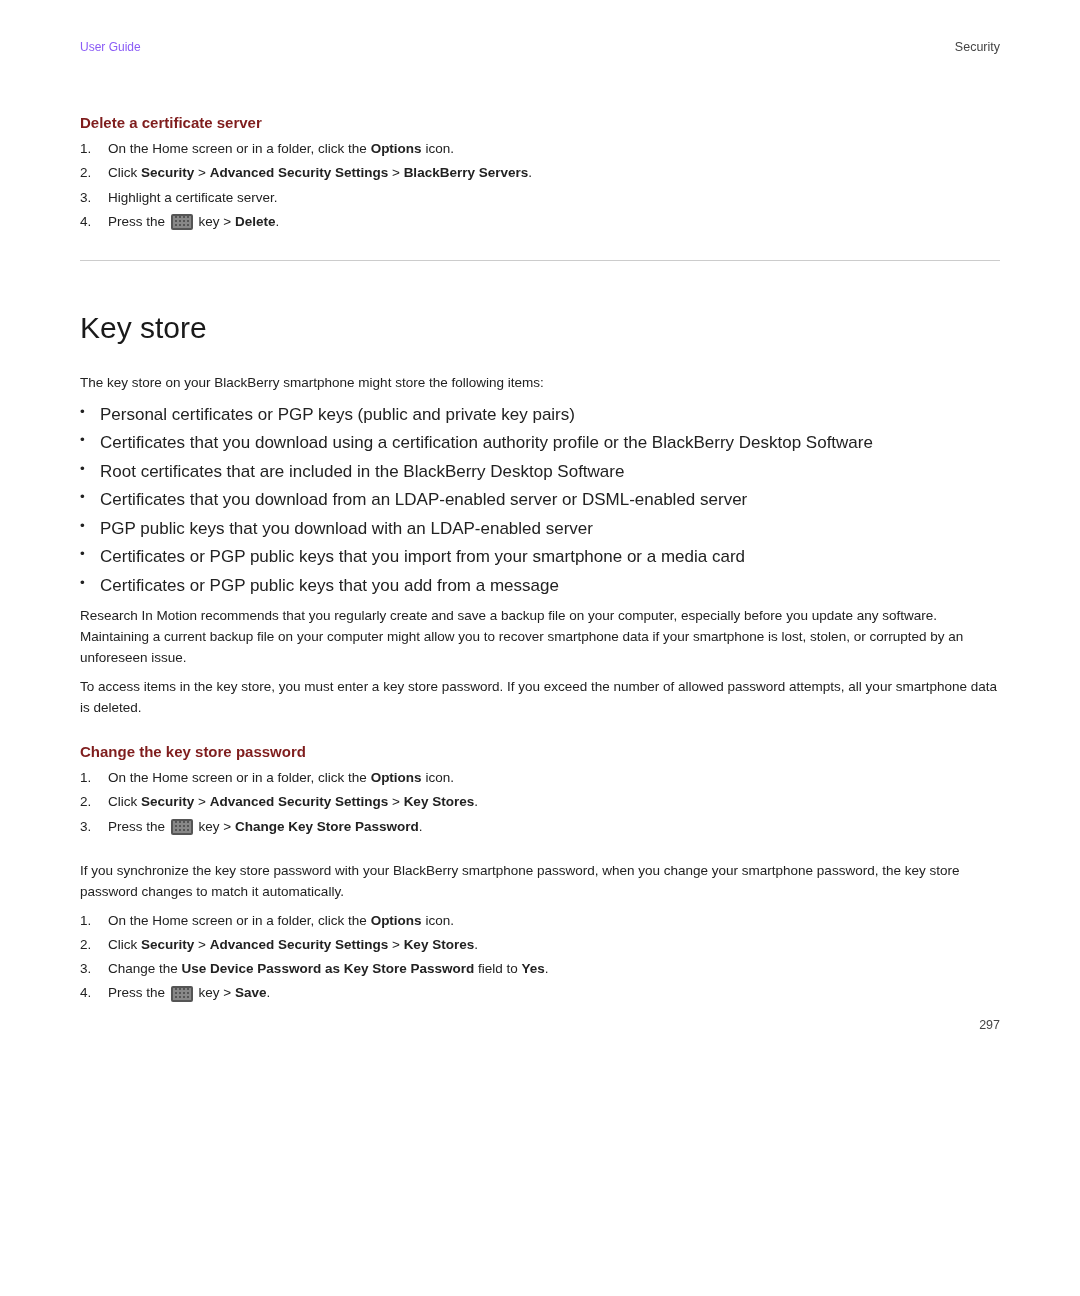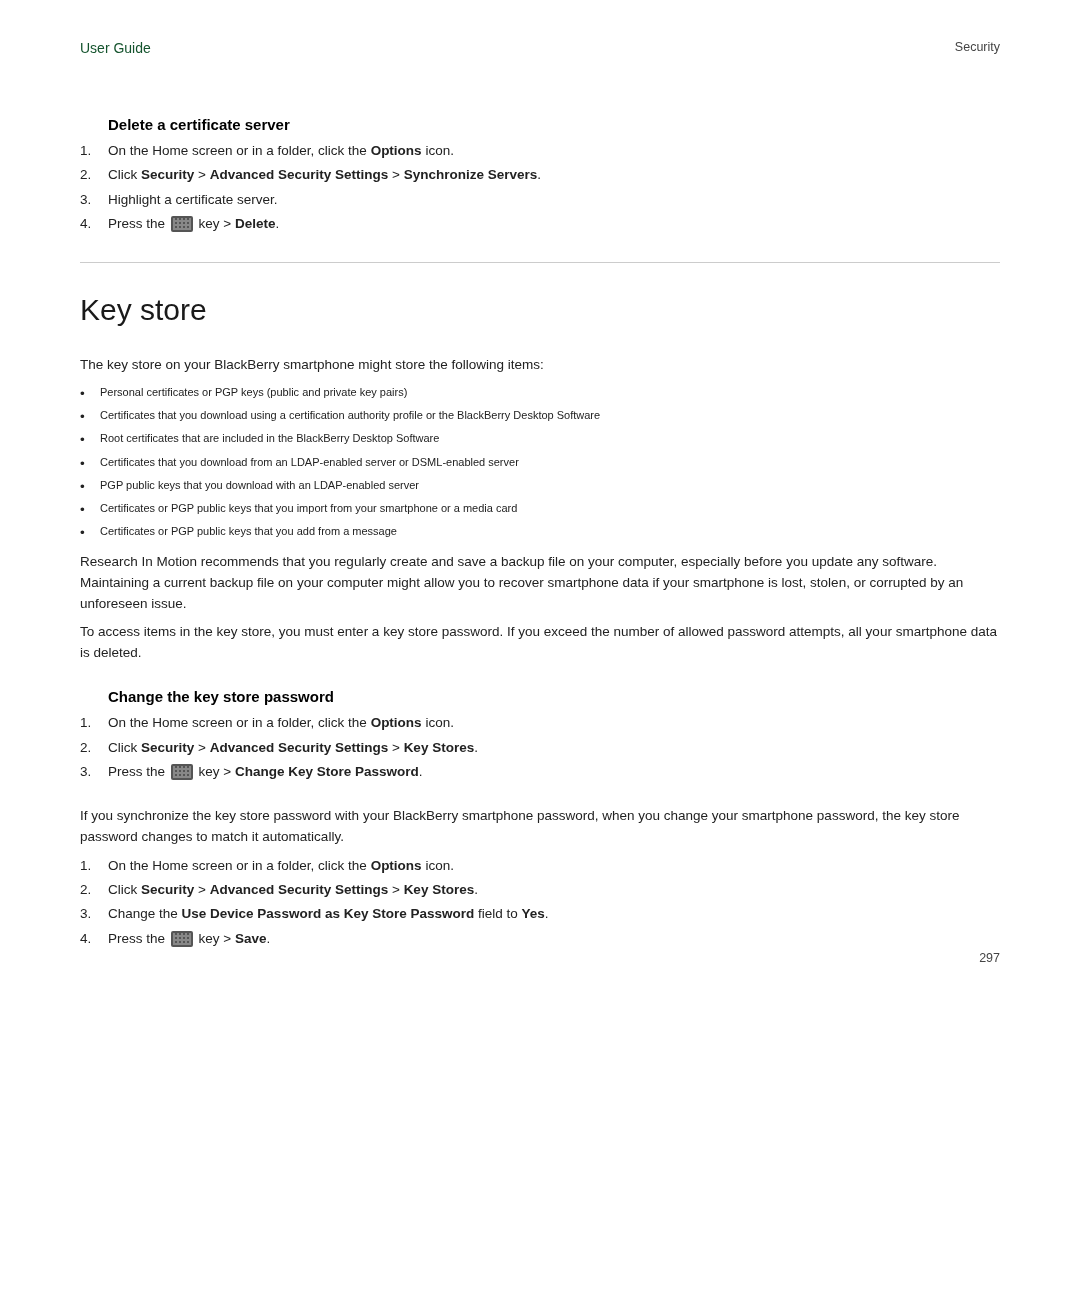--- a/index.html
+++ b/index.html
@@ -24,36 +24,35 @@
     }
 
     .header {
       display: flex;
       justify-content: space-between;
       align-items: flex-start;
       margin-bottom: 60px;
     }
 
     .header-left {
-      font-size: 14px;
-      color: #14532d;
+      font-size: 12px;
+      color: #8b5cf6;
     }
 
     .header-right {
       font-size: 12.5px;
       color: #444;
     }
 
     .section-title-small {
       font-size: 15px;
       font-weight: bold;
-      color: #000000;
+      color: #7f1d1d;
       margin-bottom: 8px;
       font-family: Arial, Helvetica, sans-serif;
-      margin-left: 28px;
     }
 
     .section-title-large {
       font-size: 30px;
       font-weight: normal;
       color: #1a1a1a;
       margin-bottom: 10px;
       margin-top: 30px;
       font-family: Arial, Helvetica, sans-serif;
       border-top: none;
@@ -93,38 +92,38 @@
       line-height: 1.5;
     }
 
     .bullet-list li .bullet {
       min-width: 20px;
       font-size: 13.5px;
     }
 
     .bullet-list li .content {
       flex: 1;
-      font-size: 11px;
+      font-size: 17px;
     }
 
     .paragraph {
       font-size: 13.5px;
       line-height: 1.55;
       margin-bottom: 8px;
       color: #222;
     }
 
     .section-block {
       margin-bottom: 16px;
     }
 
     .large-section {
       margin-top: 28px;
       border-top: 1px solid #ccc;
-      padding-top: 0;
+      padding-top: 20px;
       margin-bottom: 28px;
     }
 
     .subsection {
       margin-top: 18px;
       margin-bottom: 8px;
     }
 
     .menu-key {
       display: inline-block;
@@ -155,21 +154,21 @@
         90deg,
         #888 0px,
         #888 2px,
         transparent 2px,
         transparent 4px
       );
     }
 
     .page-footer {
       position: absolute;
-      bottom: 52px;
+      bottom: 40px;
       right: 80px;
       font-size: 12.5px;
       color: #444;
     }
   </style>
 </head>
 <body>
 
 <div class="page">
 
@@ -180,21 +179,21 @@
 
   <div class="section-block">
     <div class="section-title-small">Delete a certificate server</div>
     <ol class="numbered-list">
       <li>
         <span class="num">1.</span>
         <span class="content">On the Home screen or in a folder, click the <strong>Options</strong> icon.</span>
       </li>
       <li>
         <span class="num">2.</span>
-        <span class="content">Click <strong>Security</strong> &gt; <strong>Advanced Security Settings</strong> &gt; <strong>Synchronize Servers</strong>.</span>
+        <span class="content">Click <strong>Security</strong> &gt; <strong>Advanced Security Settings</strong> &gt; <strong>BlackBerry Servers</strong>.</span>
       </li>
       <li>
         <span class="num">3.</span>
         <span class="content">Highlight a certificate server.</span>
       </li>
       <li>
         <span class="num">4.</span>
         <span class="content">Press the <span class="menu-key"></span> key &gt; <strong>Delete</strong>.</span>
       </li>
     </ol>

